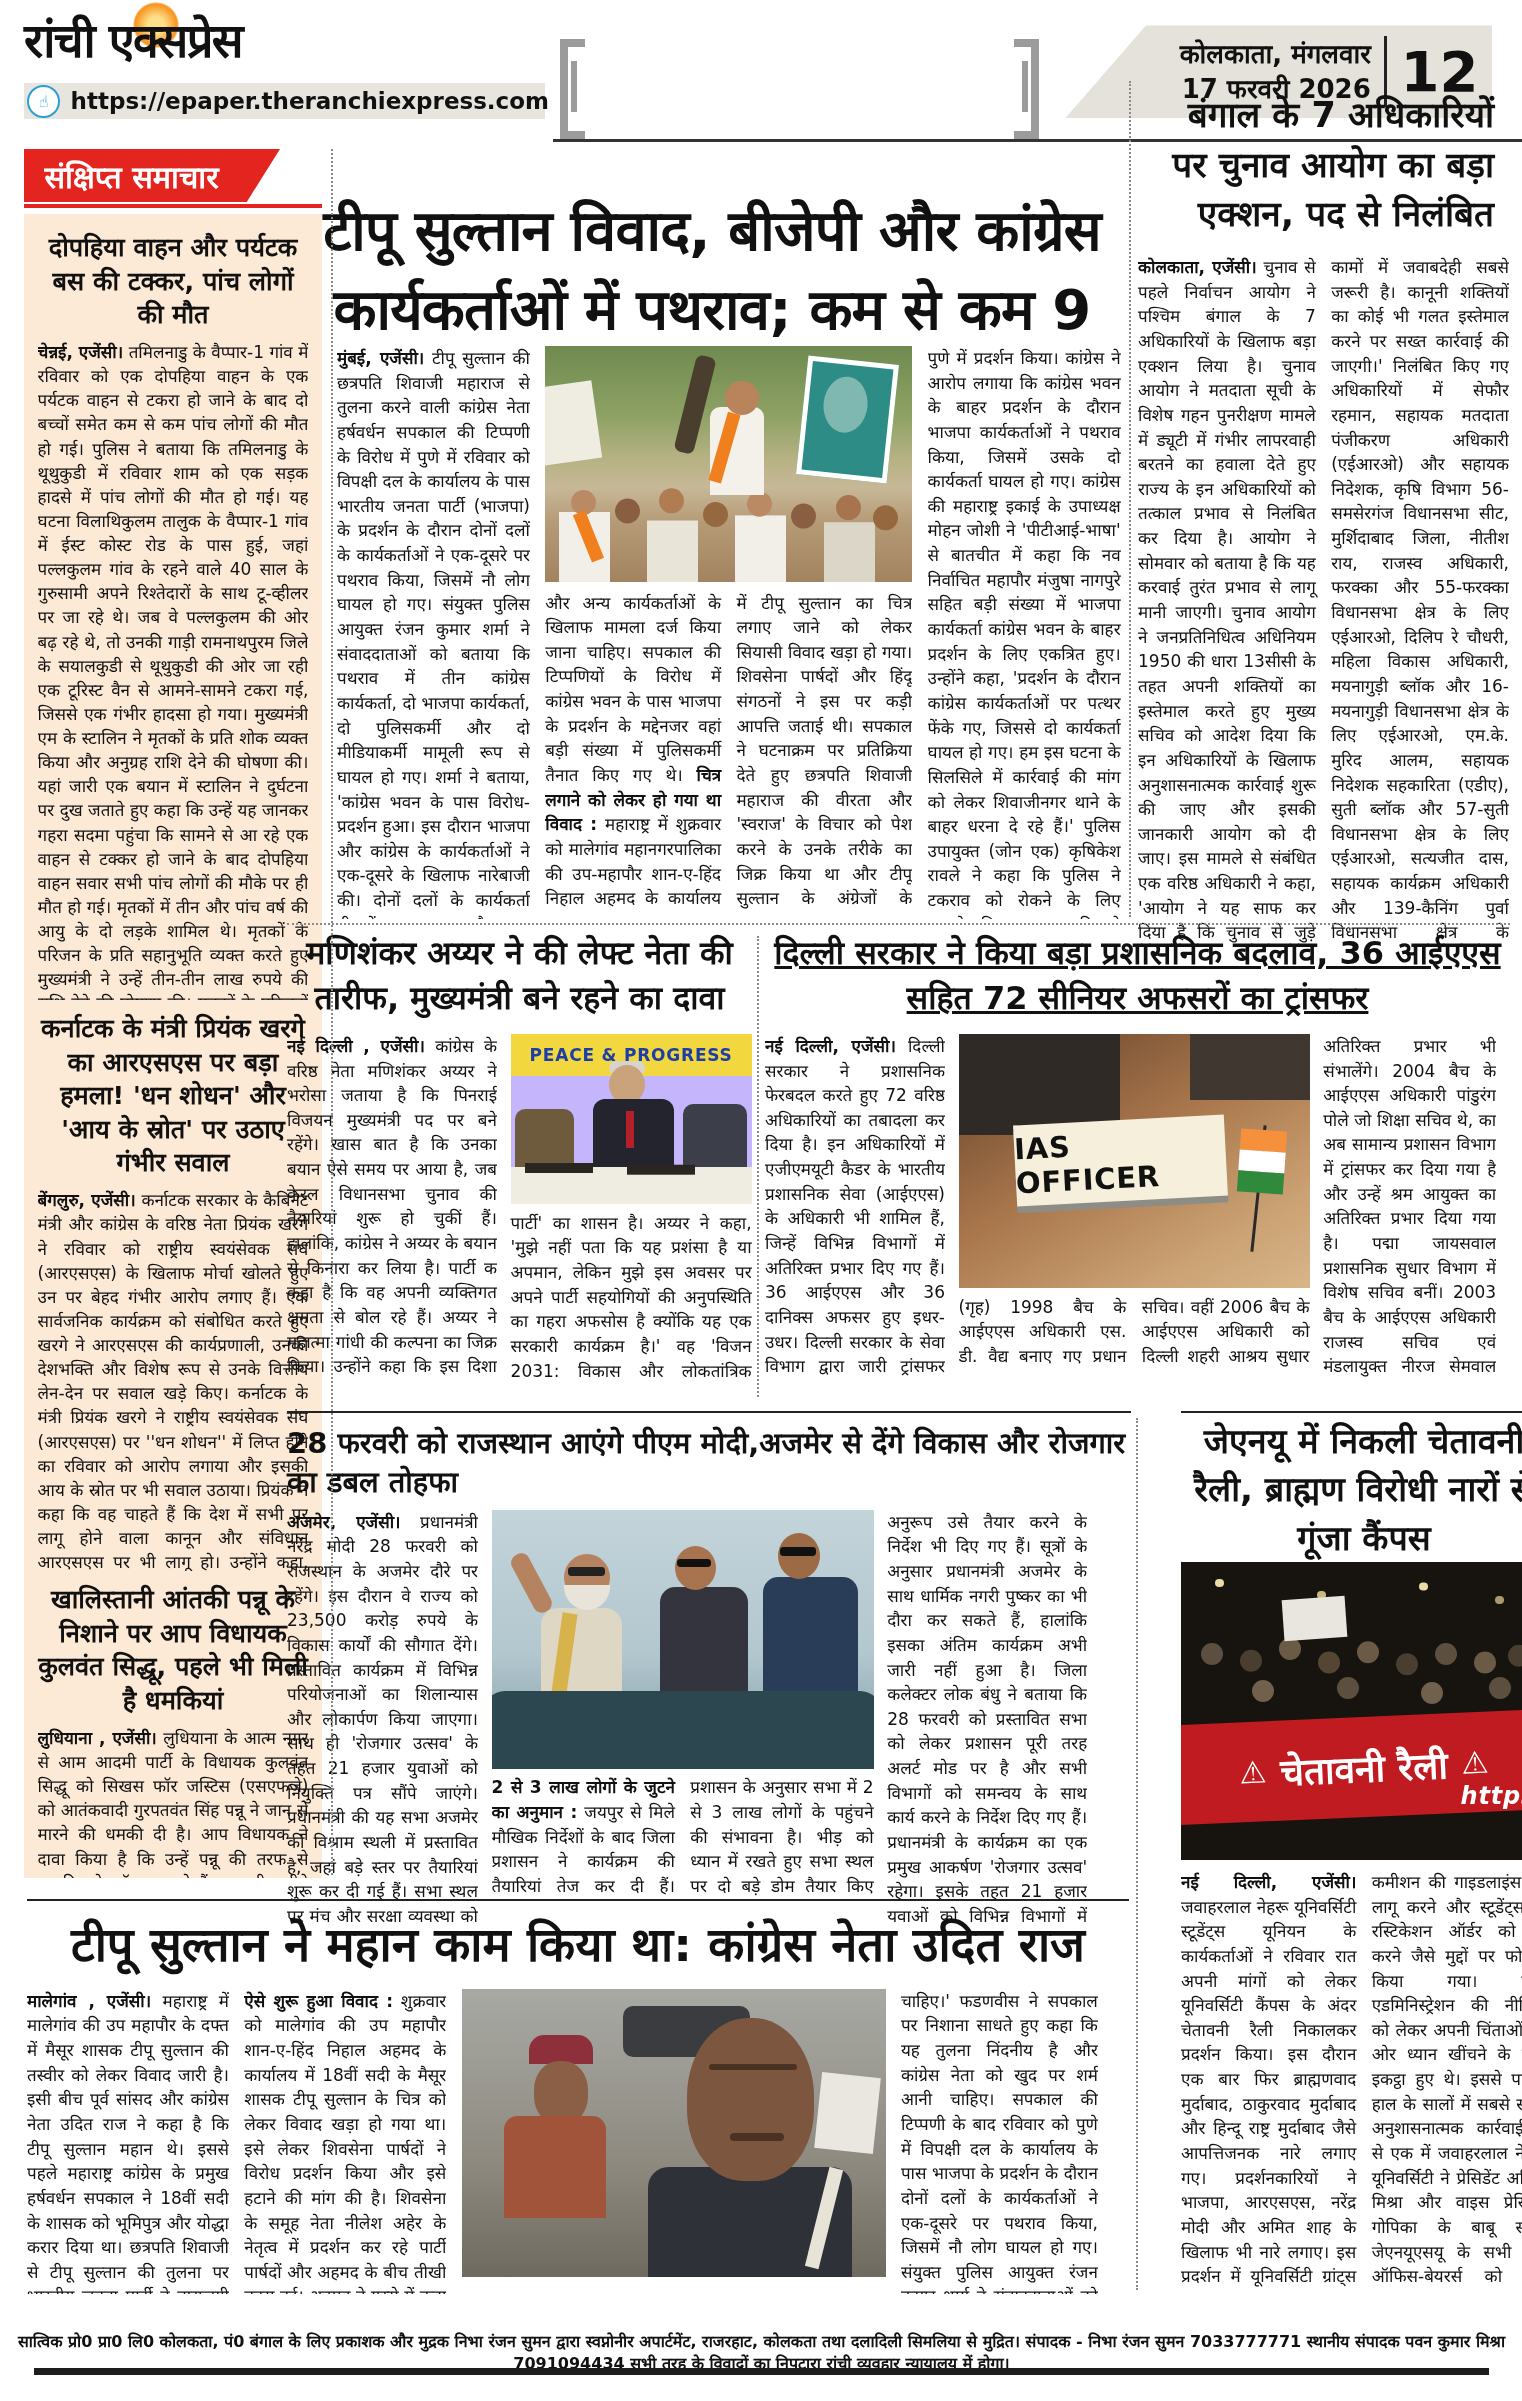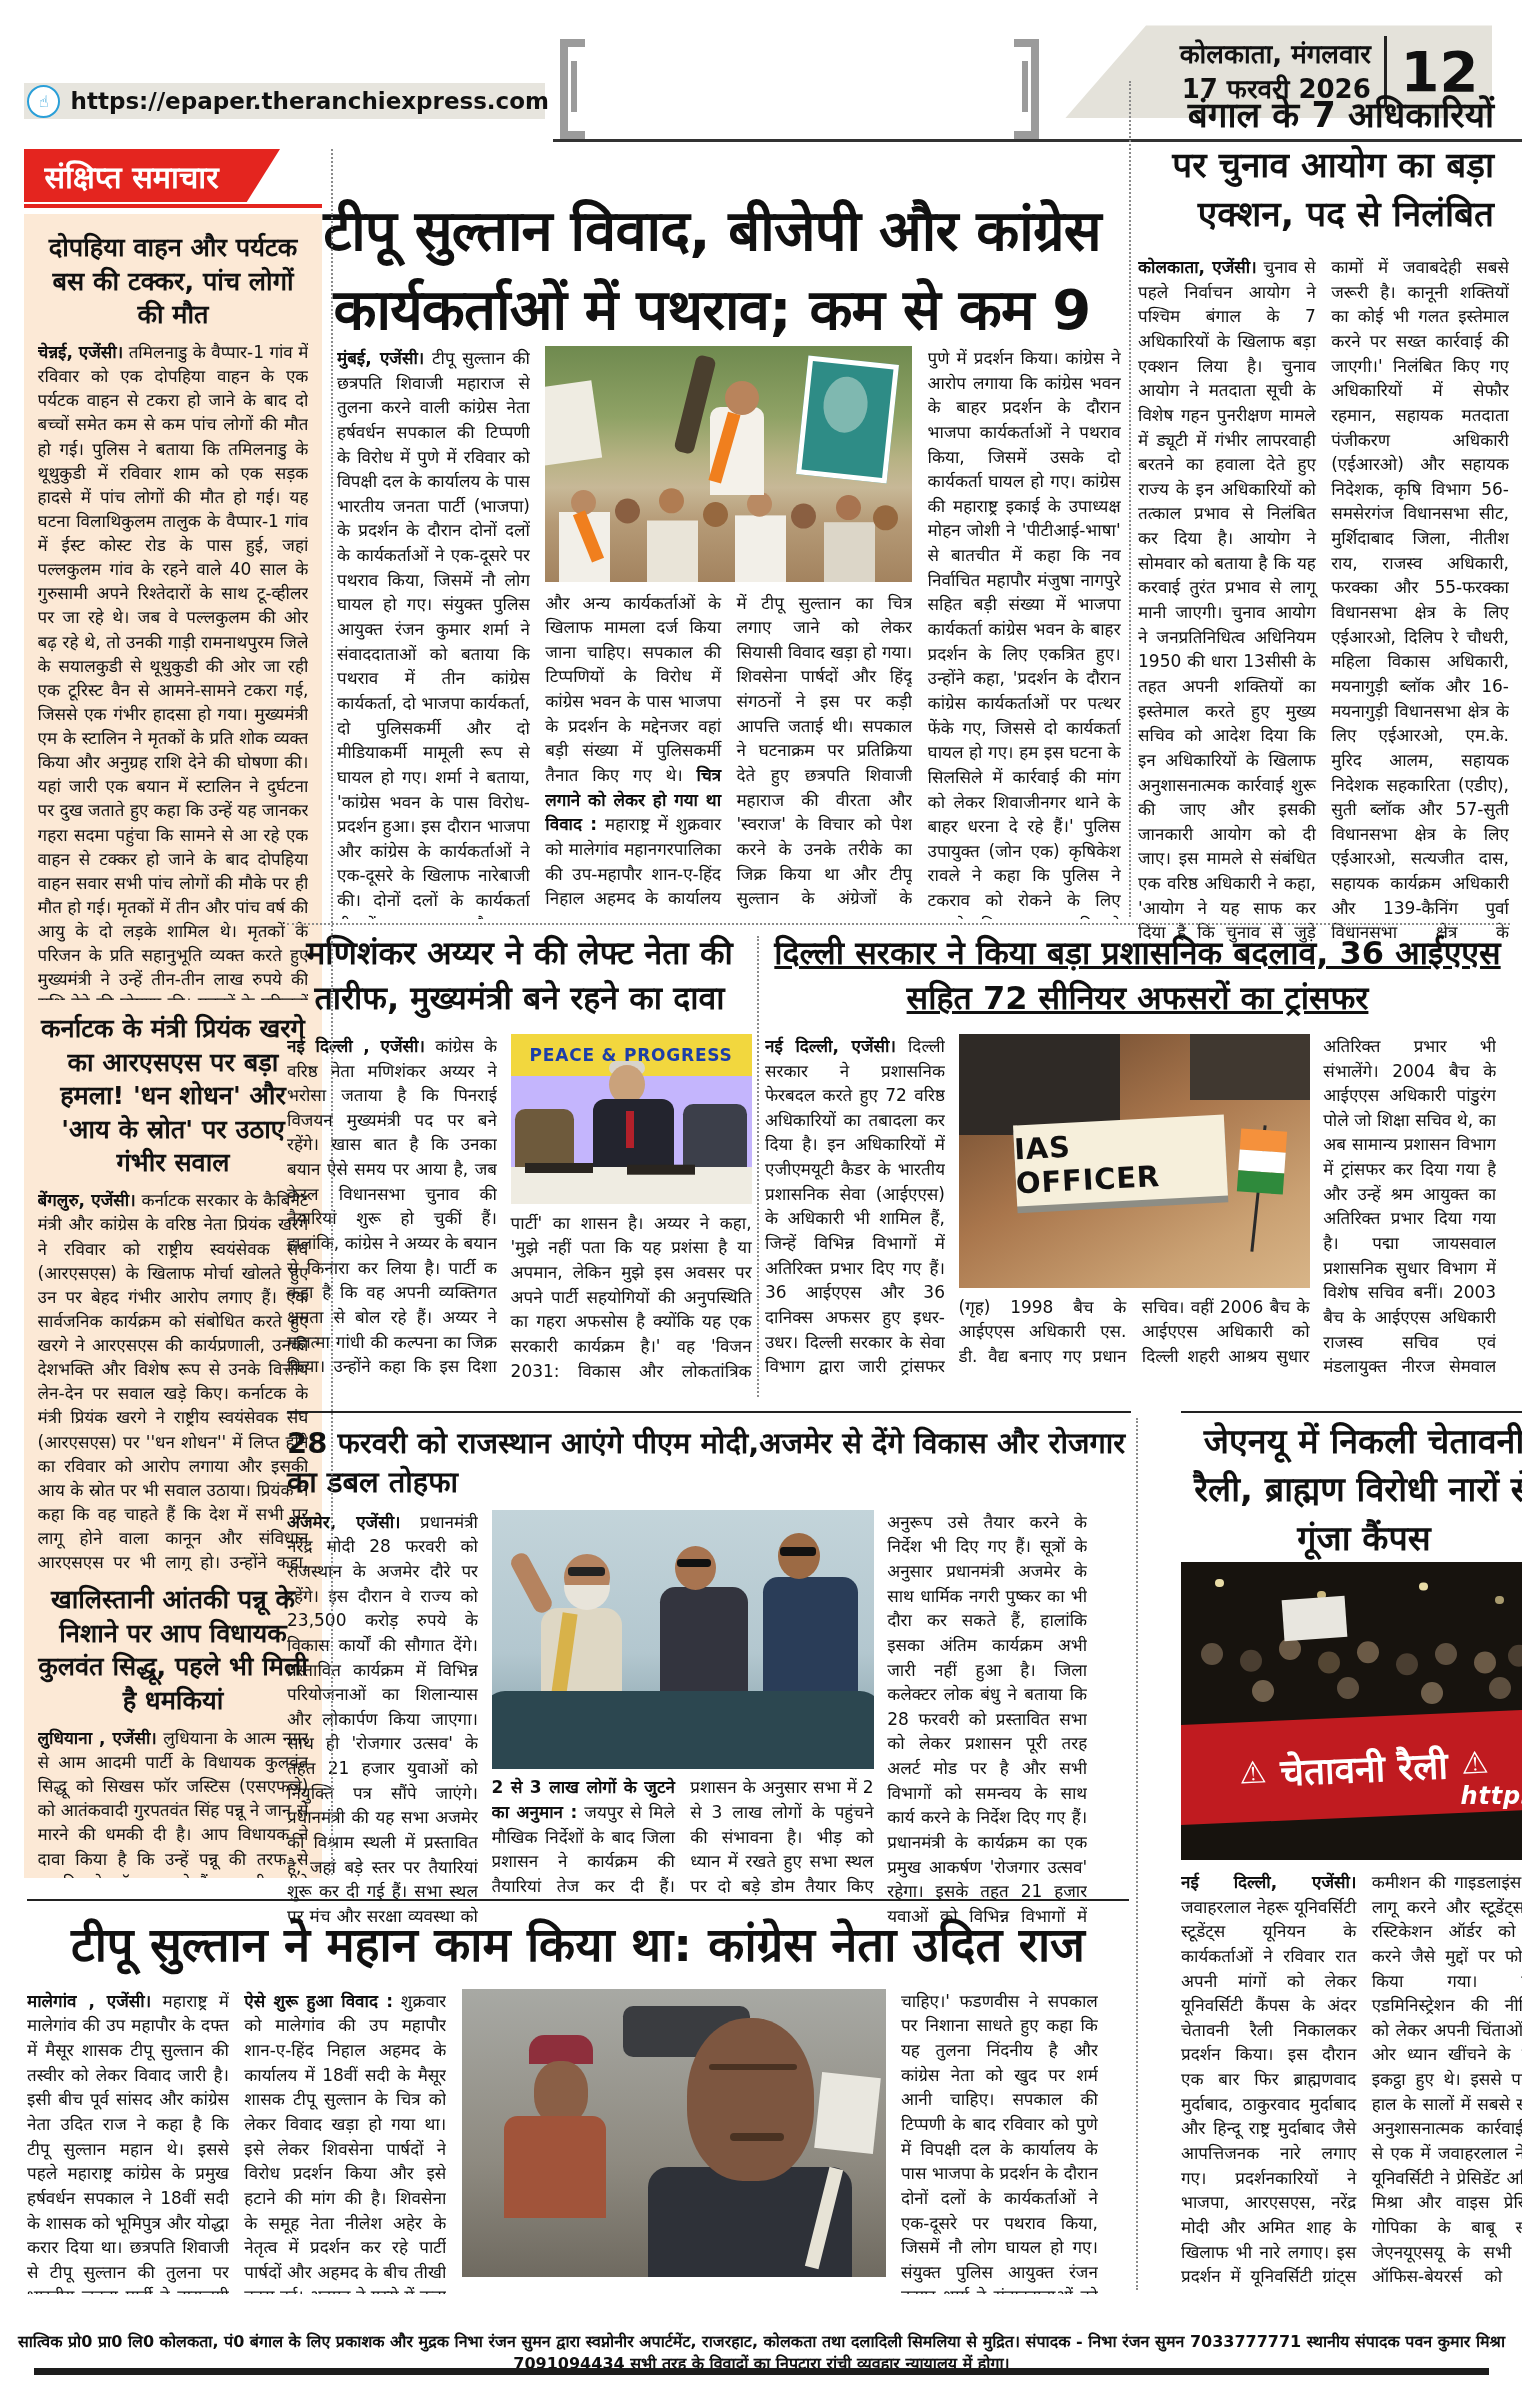--- a/index.html
+++ b/index.html
@@ -146,20 +146,24 @@
   .pu-face2{position:absolute;left:17%;top:25%;width:54px;height:64px;background:#8a5f46;border-radius:45%;}
   .pu-jack{position:absolute;left:10%;top:44%;width:102px;height:102px;background:#a1543a;border-radius:13.6px 13.6px 0 0;}
   .pu-sign{position:absolute;right:2%;top:30%;width:59px;height:76px;background:#e9e7df;transform:rotate(6deg);}
   .pu-car{position:absolute;left:38%;top:6%;width:127px;height:51px;background:#3a3c40;border-radius:10.2px;}
 </style>
 </head>
 <body>
 
 <div class="page">
 
+  <div class="logo">
+    <div class="sun"></div>
+    <div class="logo-text">रांची एक्सप्रेस</div>
+  </div>
   <div class="url-bar">
     <div class="url-icon">☝</div>
     <div class="url-text">https://epaper.theranchiexpress.com</div>
   </div>
   <div class="bracket bl">
       <div class="bar"></div>
     </div>
   <div class="bracket br">
       <div class="bar"></div>
     </div>

